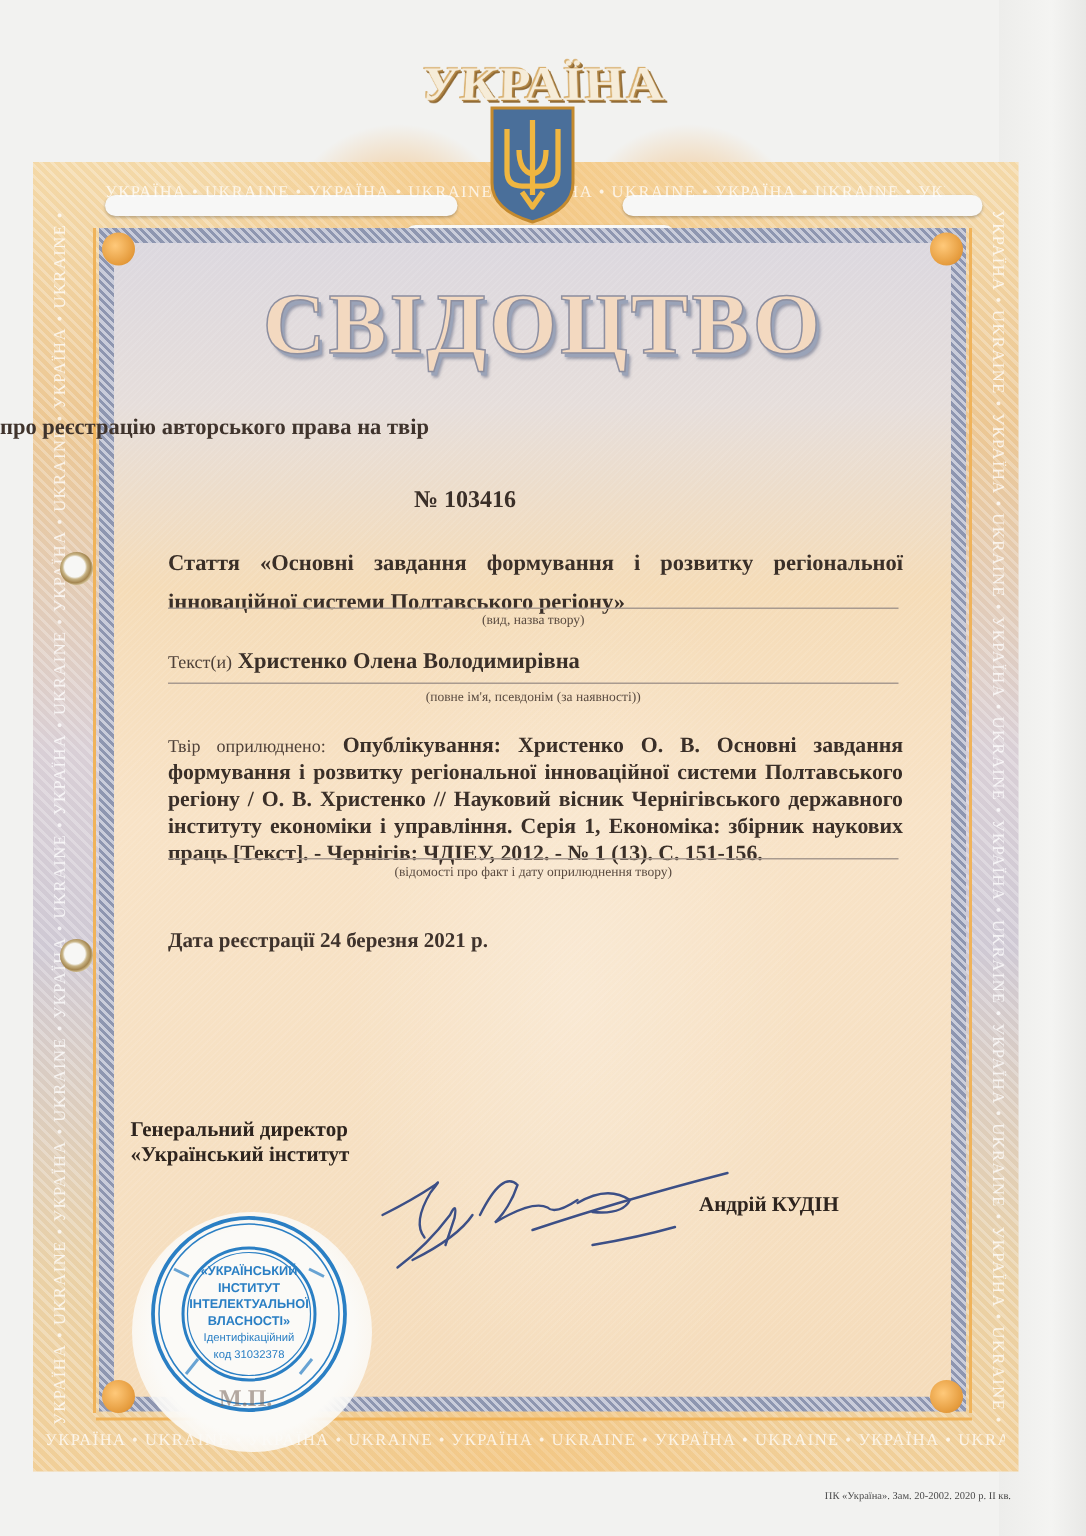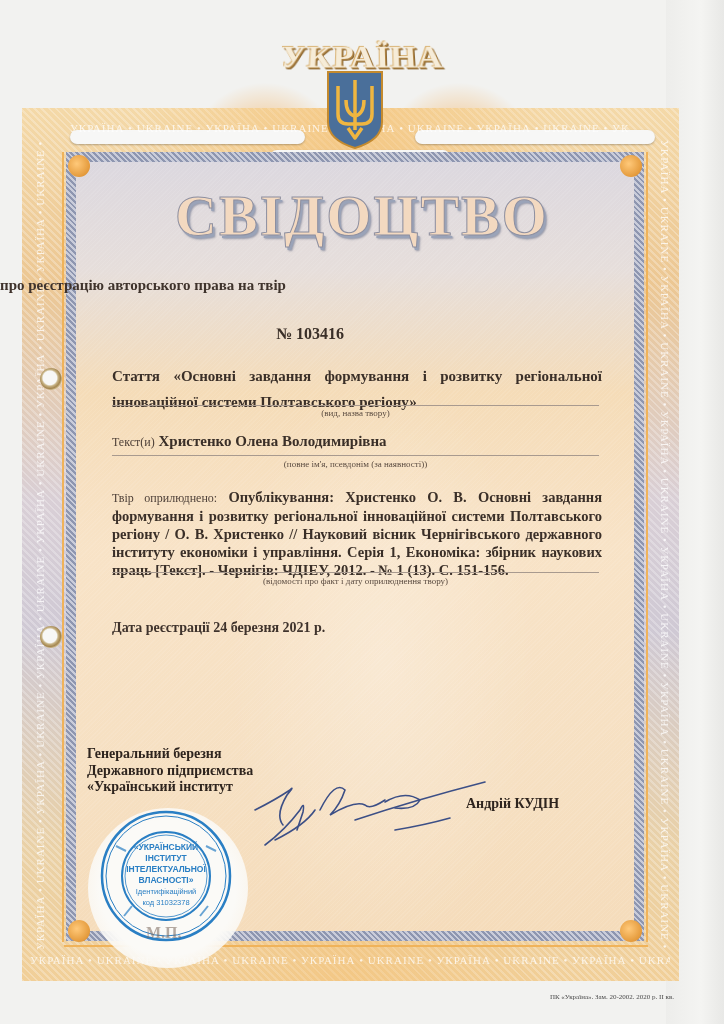--- a/index.html
+++ b/index.html
@@ -223,22 +223,21 @@
   <span>Опублікування: Христенко О. В. Основні завдання формування і розвитку регіональної інноваційної системи Полтавського регіону / О. В. Христенко // Науковий вісник Чернігівського державного інституту економіки і управління. Серія 1, Економіка: збірник наукових праць [Текст]. - Чернігів: ЧДІЕУ, 2012. - № 1 (13). С. 151-156.</span>
 </div>
 <div class="field-line" style="top:572px;"></div>
 <div class="caption" style="top:576px;">(відомості про факт і дату оприлюднення твору)</div>
 
 <div class="reg-date">Дата реєстрації 24 березня 2021 р.</div>
 
 <div class="seal-bg"></div>
 
 <div class="signer-block">
-  <div>Генеральний березня</div>
-  <div>Державного підприємства</div>
+  <div>Генеральний директор</div>
   <div>«Український інститут</div>
 </div>
 
 <svg class="seal" viewBox="0 0 140 140">
   <circle cx="70" cy="70" r="64" fill="none" stroke="#2a7fc4" stroke-width="2.5"></circle>
   <circle cx="70" cy="70" r="60" fill="none" stroke="#2a7fc4" stroke-width="1"></circle>
   <circle cx="70" cy="70" r="44" fill="none" stroke="#2a7fc4" stroke-width="2"></circle>
   <circle cx="70" cy="70" r="41" fill="none" stroke="#2a7fc4" stroke-width="0.8"></circle>
   <g stroke="#2a7fc4" stroke-width="2" opacity="0.7">
     <line x1="20" y1="40" x2="30" y2="45"></line>

